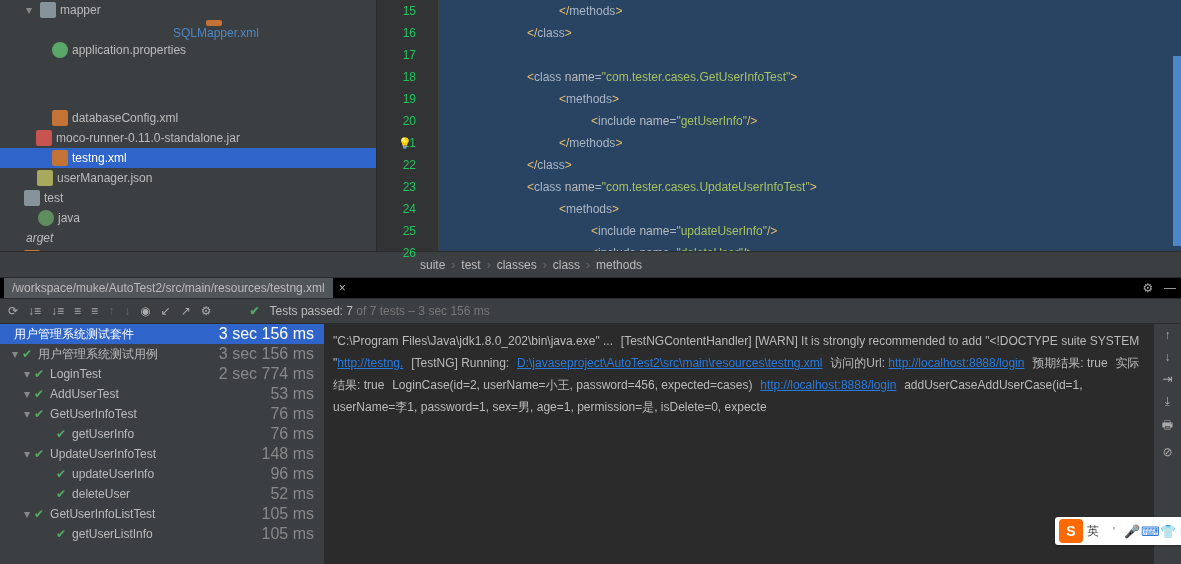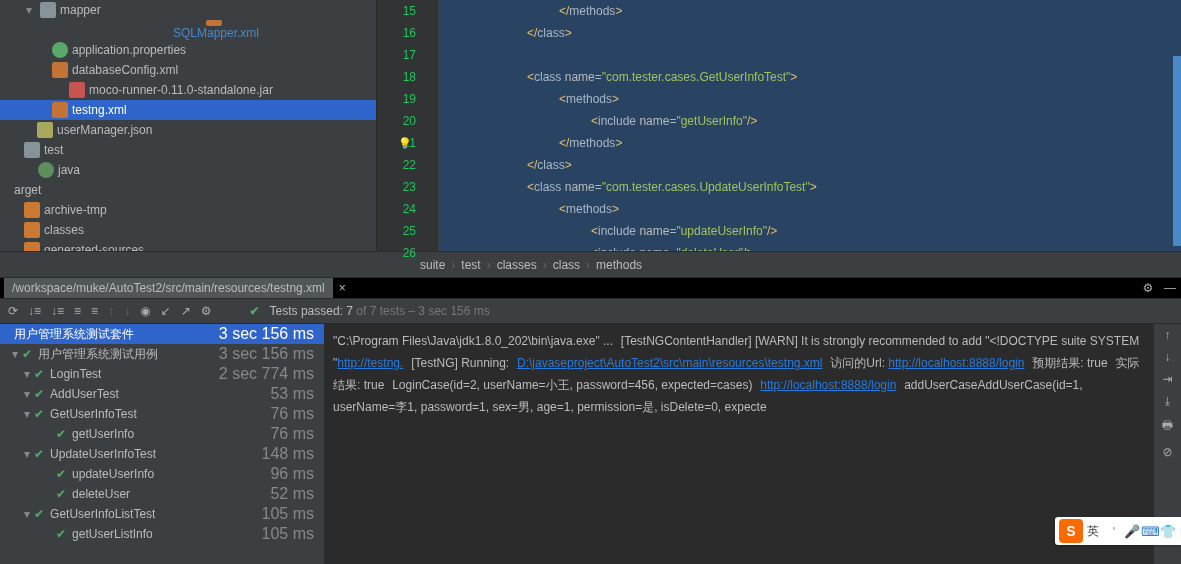--- a/index.html
+++ b/index.html
@@ -77,26 +77,26 @@
       <div class="tree-item" style="padding-left: 56px; flex-direction: column;">
         <span class="chevron"></span>
         <span class="ficon xml"></span>
         <span class="label" style="color: rgb(74, 136, 199);">SQLMapper.xml</span>
       </div>
       <div class="tree-item" style="padding-left: 38px;">
         <span class="chevron"></span>
         <span class="ficon prop"></span>
         <span class="label">application.properties</span>
       </div>
-      <div class="tree-item" style="padding-left: 38px;">
+      <div class="tree-item" style="padding-left: 38px; margin-top: 48px;">
         <span class="chevron"></span>
         <span class="ficon xml"></span>
         <span class="label">databaseConfig.xml</span>
       </div>
-      <div class="tree-item" style="padding-left: 55px;">
+      <div class="tree-item" style="padding-left: 22px;">
         <span class="chevron"></span>
         <span class="ficon jar"></span>
         <span class="label">moco-runner-0.11.0-standalone.jar</span>
       </div>
       <div class="tree-item selected" style="padding-left: 38px;">
         <span class="chevron"></span>
         <span class="ficon xml"></span>
         <span class="label">testng.xml</span>
       </div>
       <div class="tree-item" style="padding-left: 23px;">
@@ -107,21 +107,21 @@
       <div class="tree-item" style="padding-left: 10px;">
         <span class="chevron"></span>
         <span class="ficon folder"></span>
         <span class="label">test</span>
       </div>
       <div class="tree-item" style="padding-left: 24px;">
         <span class="chevron"></span>
         <span class="ficon pkg"></span>
         <span class="label">java</span>
       </div>
-      <div class="tree-item" style="padding-left: 0px;">
+      <div class="tree-item" style="padding-left: 12px; font-style: italic;">
         <span class="chevron"></span>
         <span class="label">arget</span>
       </div>
       <div class="tree-item" style="padding-left: 10px;">
         <span class="chevron"></span>
         <span class="ficon gen"></span>
         <span class="label">archive-tmp</span>
       </div>
       <div class="tree-item" style="padding-left: 10px;">
         <span class="chevron"></span>

